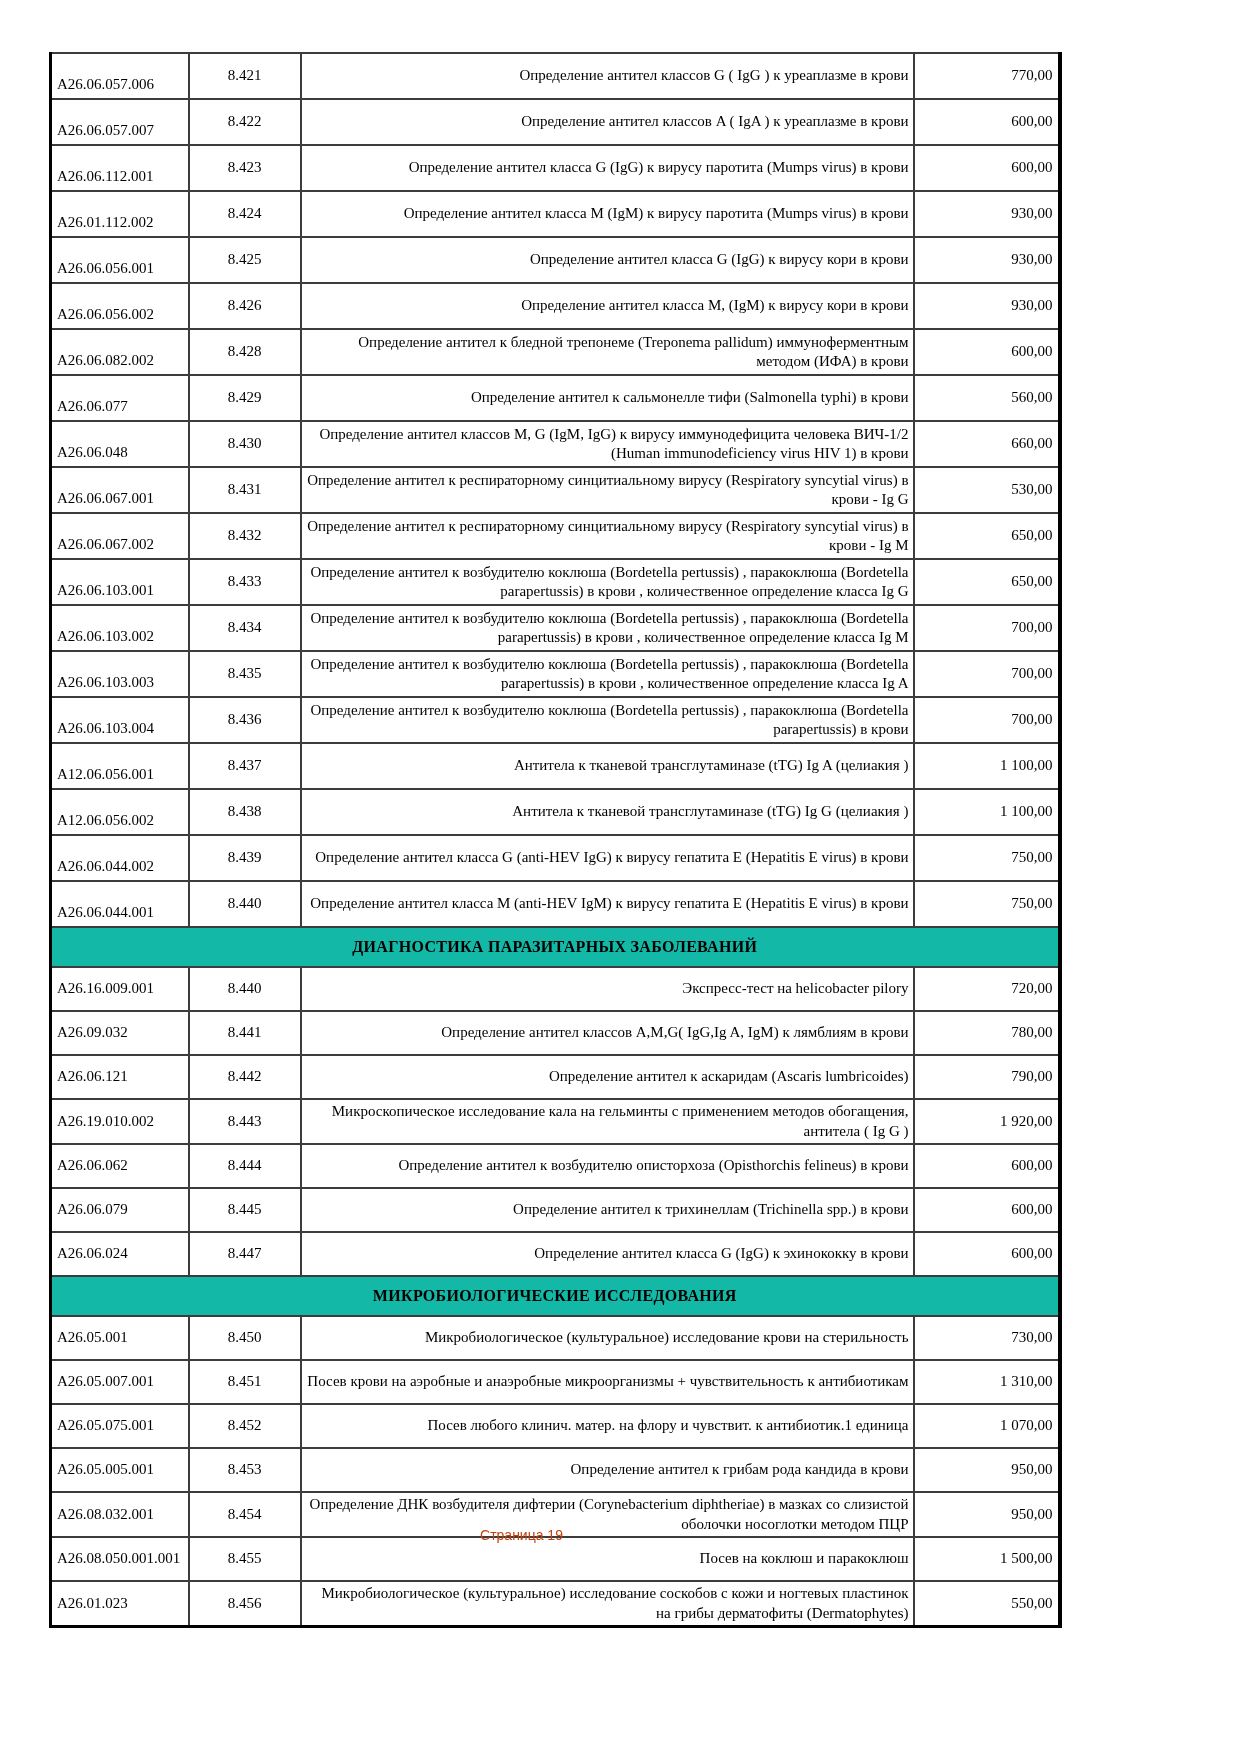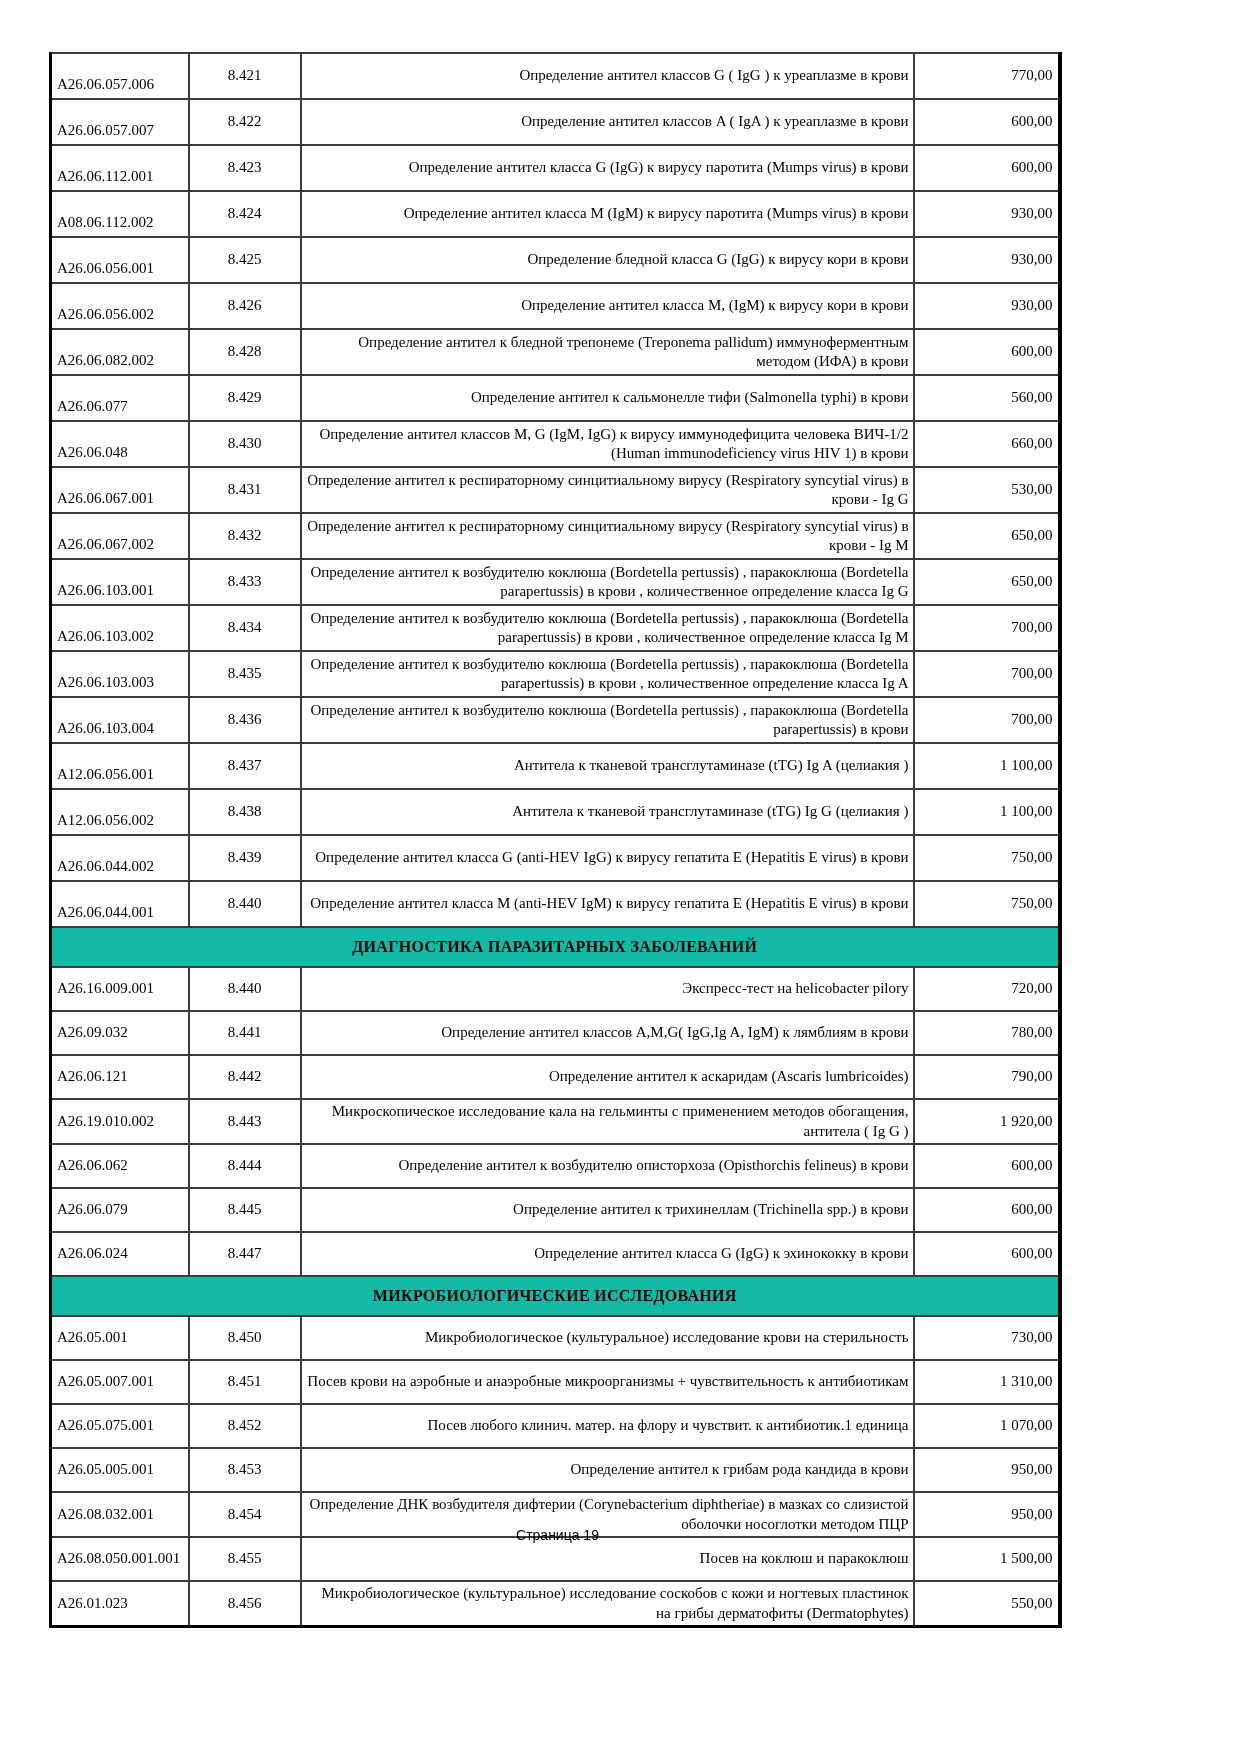--- a/index.html
+++ b/index.html
@@ -61,22 +61,21 @@
   }
 
   .footer {
     position: absolute;
     left: 49px;
     top: 1527px;
     width: 945px;
     text-align: center;
     font-family: "Liberation Sans", "DejaVu Sans", sans-serif;
     font-size: 14px;
-    color: #000000;
-    padding-left: 36px;
+    color: #c2410c;
   }
 </style>
 </head>
 <body>
 
 <div class="page">
 
   <table class="price-table">
     <colgroup>
       <col class="c-code">
@@ -97,29 +96,29 @@
           <td class="name">Определение антител классов A ( IgA ) к уреаплазме в крови</td>
           <td class="price">600,00</td>
         </tr>
         <tr class="data-row sec0">
           <td class="code">A26.06.112.001</td>
           <td class="num">8.423</td>
           <td class="name">Определение антител класса G (IgG) к вирусу паротита (Mumps virus) в крови</td>
           <td class="price">600,00</td>
         </tr>
         <tr class="data-row sec0">
-          <td class="code">A08.06.112.002</td>
+          <td class="code">A26.01.112.002</td>
           <td class="num">8.424</td>
           <td class="name">Определение антител класса M (IgM) к вирусу паротита (Mumps virus) в крови</td>
           <td class="price">930,00</td>
         </tr>
         <tr class="data-row sec0">
           <td class="code">A26.06.056.001</td>
           <td class="num">8.425</td>
-          <td class="name">Определение бледной класса G (IgG) к вирусу кори в крови</td>
+          <td class="name">Определение антител класса G (IgG) к вирусу кори в крови</td>
           <td class="price">930,00</td>
         </tr>
         <tr class="data-row sec0">
           <td class="code">A26.06.056.002</td>
           <td class="num">8.426</td>
           <td class="name">Определение антител класса M, (IgM) к вирусу кори в крови</td>
           <td class="price">930,00</td>
         </tr>
         <tr class="data-row sec0">
           <td class="code">A26.06.082.002</td>

